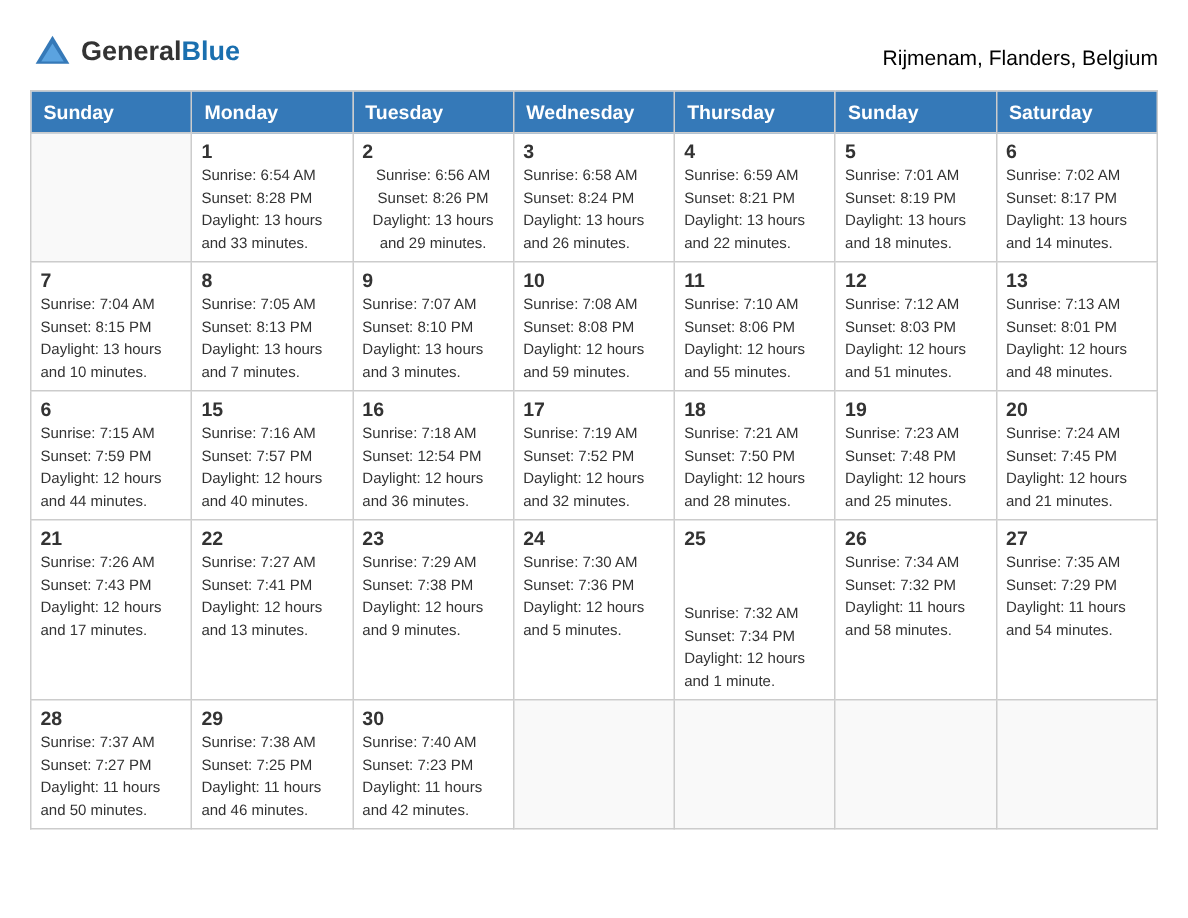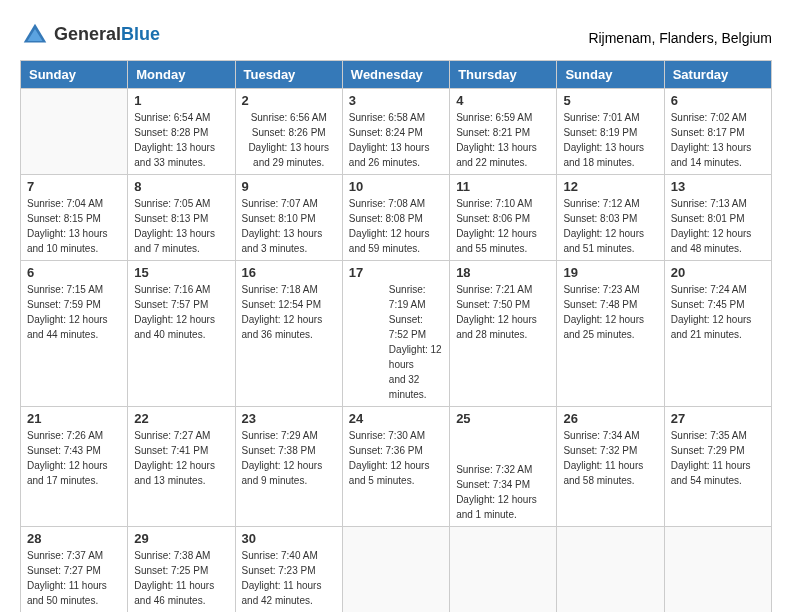--- a/index.html
+++ b/index.html
@@ -235,21 +235,21 @@
         </td>
         <td>
           <span class="day-number">16</span>
           <div class="day-info" style="white-space: pre-line;">Sunrise: 7:18 AM
 Sunset: 12:54 PM
 Daylight: 12 hours
 and 36 minutes.</div>
         </td>
         <td>
           <span class="day-number">17</span>
-          <div class="day-info" style="white-space: pre-line; margin-left: 40px;">Sunrise: 7:19 AM
+          <div class="day-info" style="white-space: pre-line;">Sunrise: 7:19 AM
 Sunset: 7:52 PM
 Daylight: 12 hours
 and 32 minutes.</div>
         </td>
         <td>
           <span class="day-number">18</span>
           <div class="day-info" style="white-space: pre-line;">Sunrise: 7:21 AM
 Sunset: 7:50 PM
 Daylight: 12 hours
 and 28 minutes.</div>

